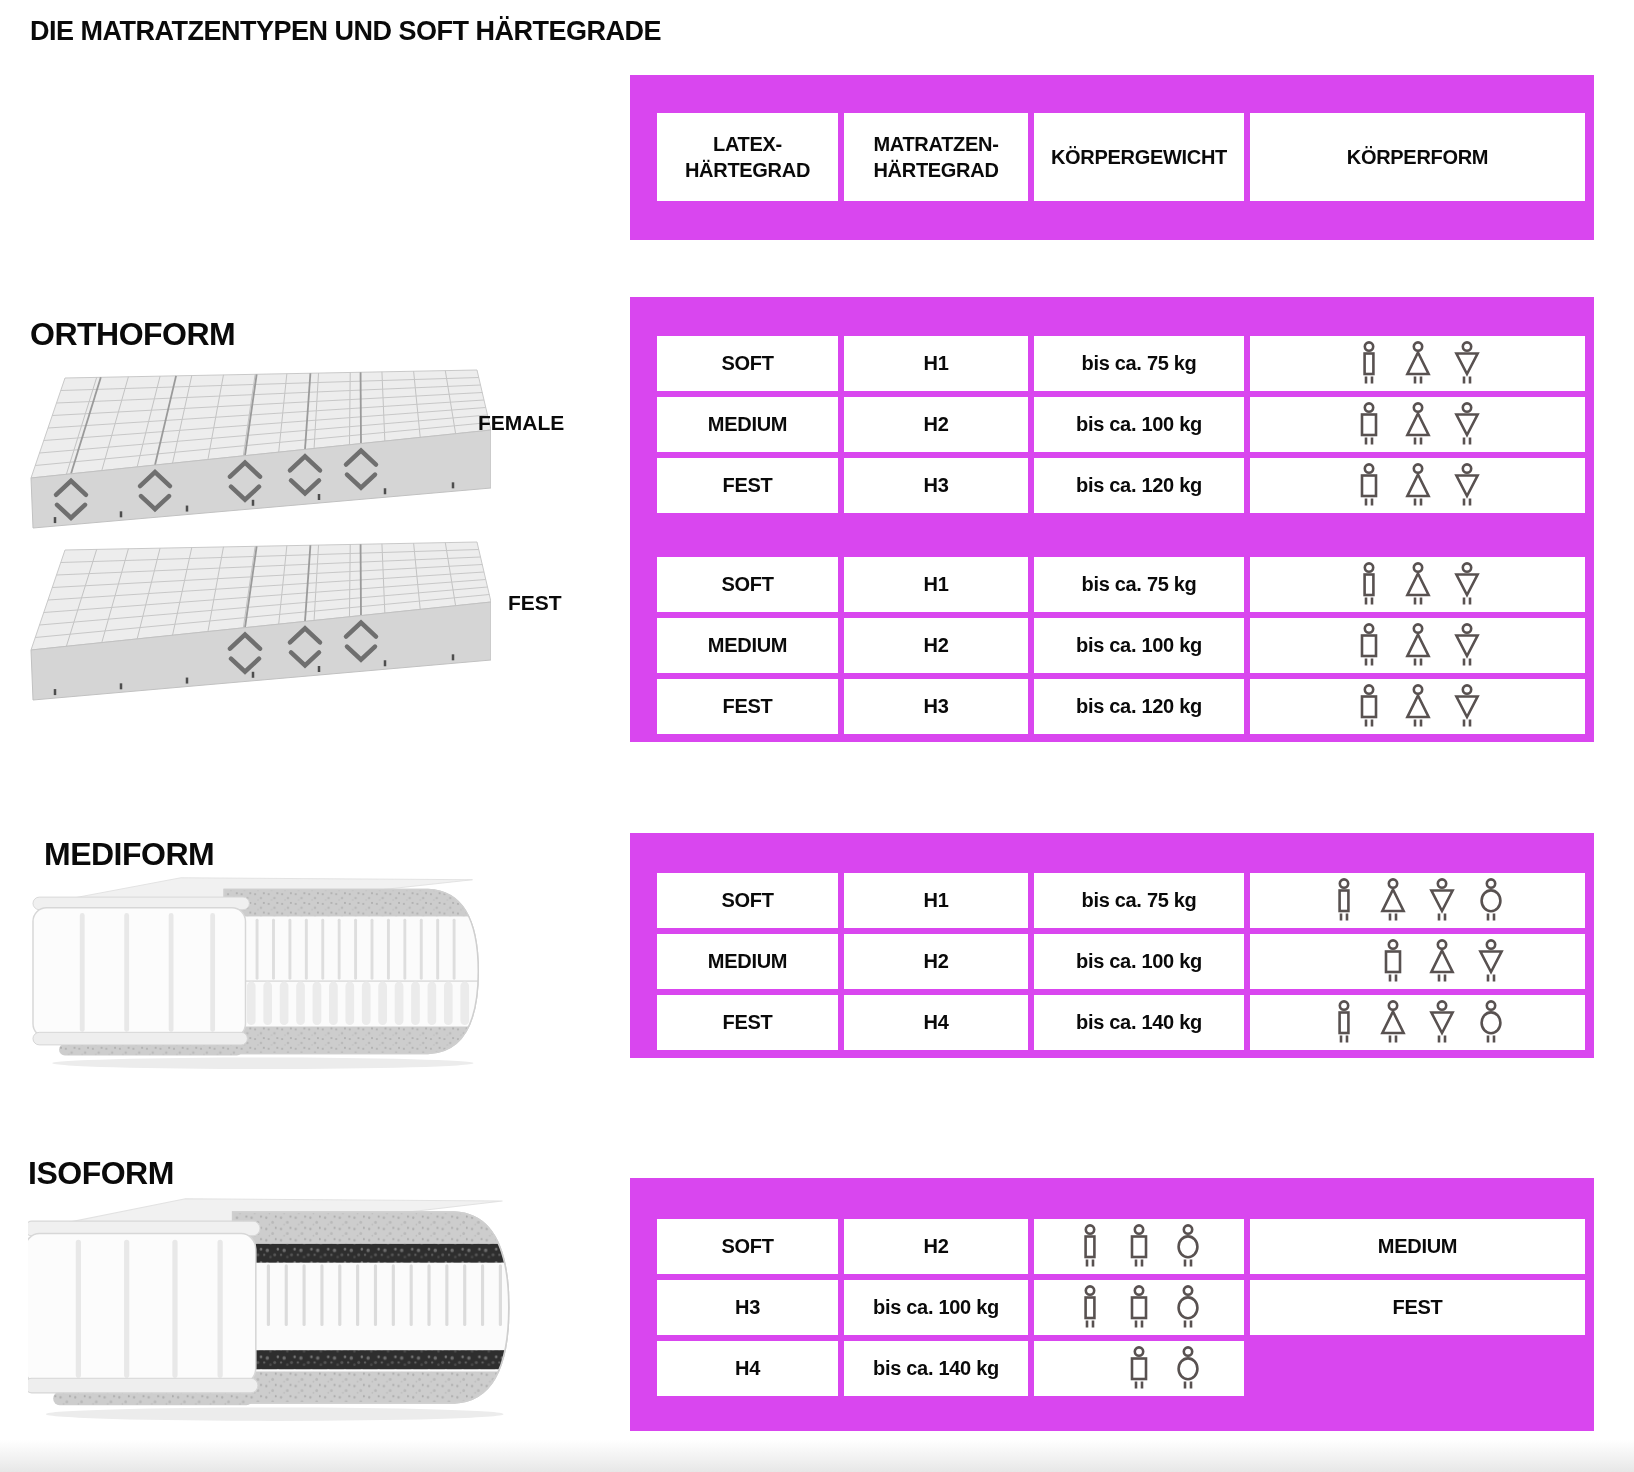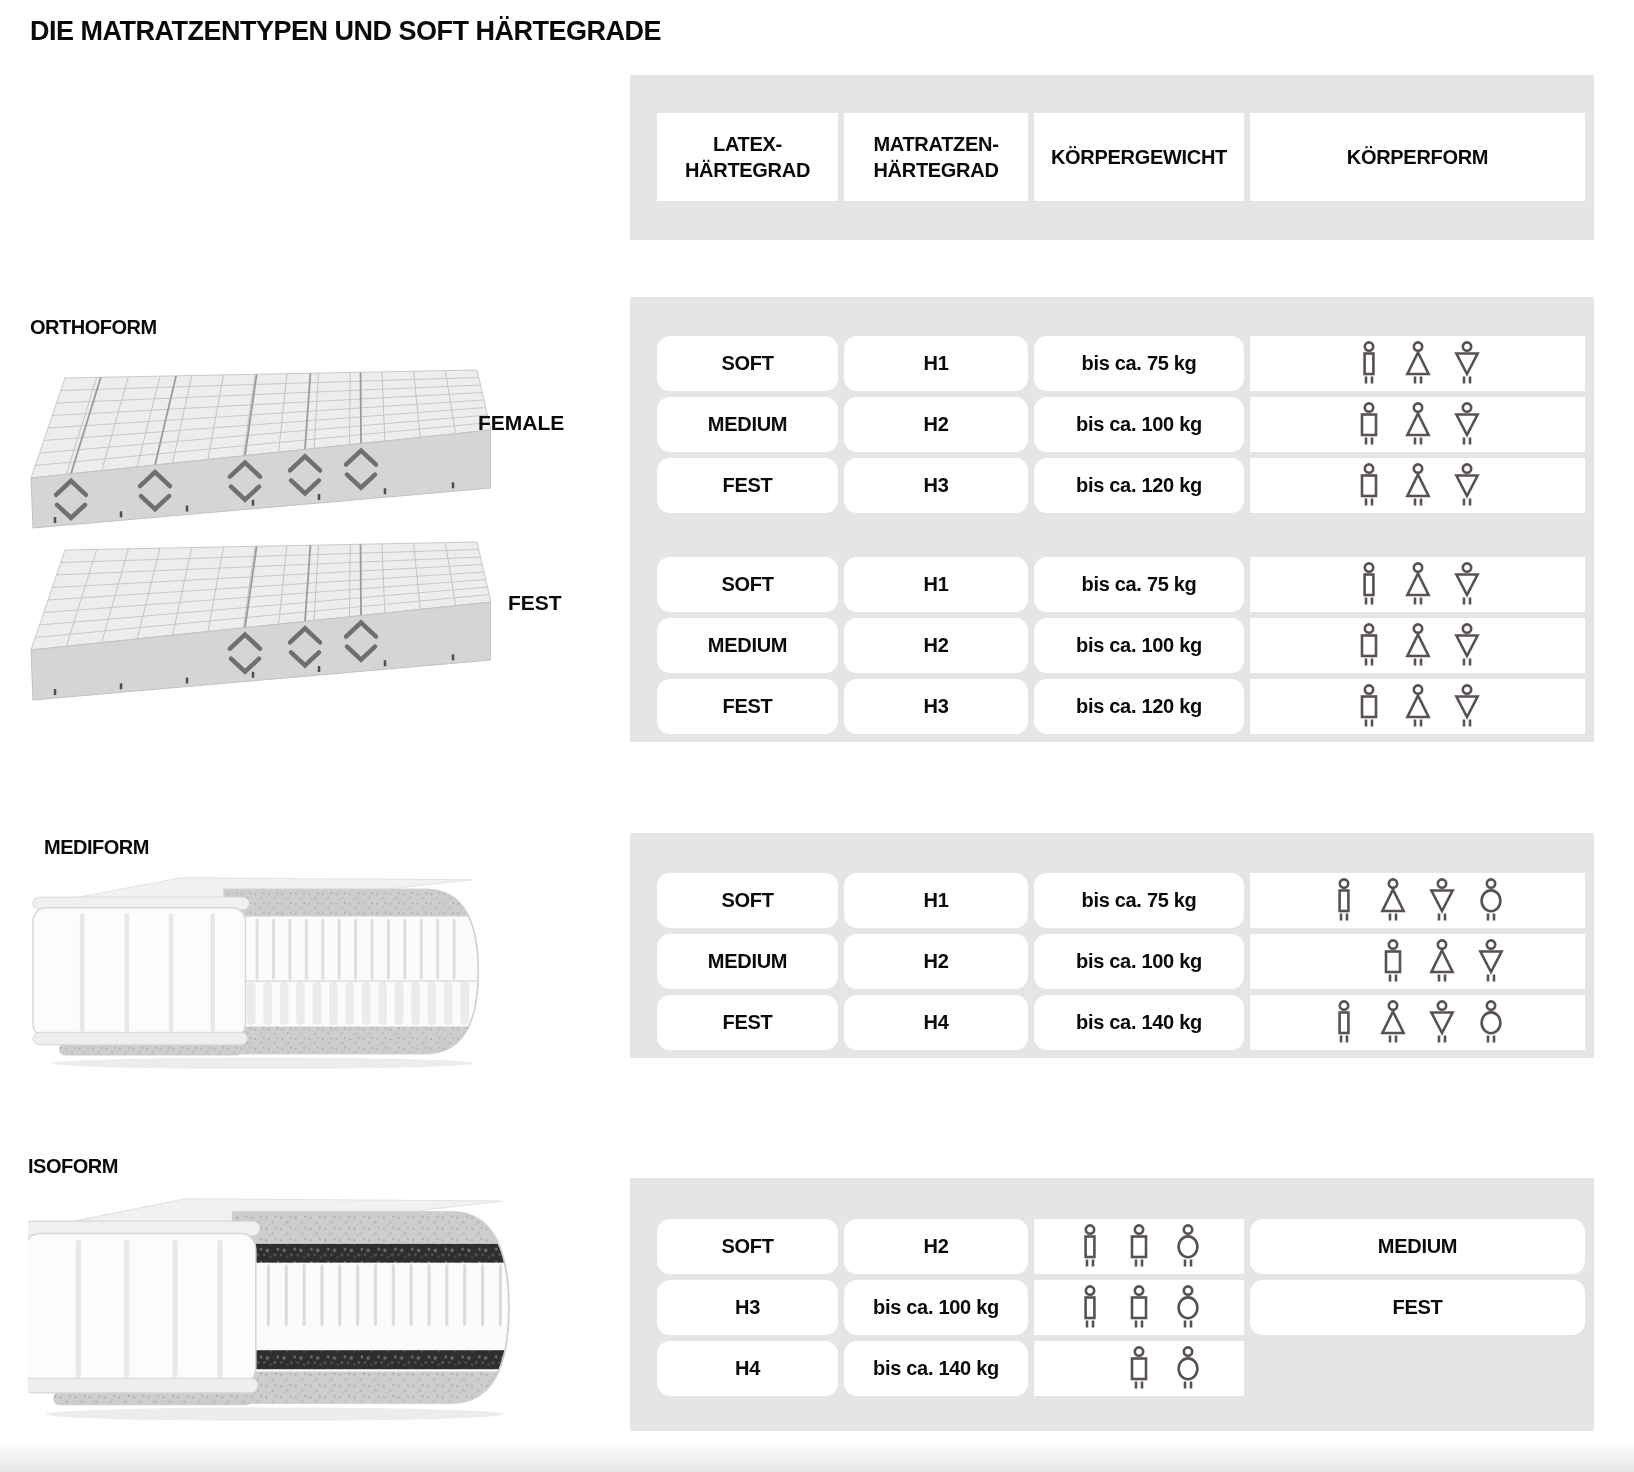--- a/index.html
+++ b/index.html
@@ -1,29 +1,29 @@
 <!DOCTYPE html>
 <html><head>
 <meta charset="utf-8">
 <style>
   html,body{margin:0;padding:0;background:#ffffff;}
   .page{position:relative;width:1634px;height:1472px;background:#ffffff;overflow:hidden;
         font-family:"Liberation Sans","DejaVu Sans",sans-serif;color:#0a0a0a;}
   .abs{position:absolute;}
   .title{font-size:27px;font-weight:bold;letter-spacing:-0.5px;white-space:nowrap;}
-  .section-title{font-size:20px;font-weight:bold;letter-spacing:-0.5px;white-space:nowrap;}
+  .section-title{font-size:32px;font-weight:bold;letter-spacing:-0.5px;white-space:nowrap;}
   .side-label{font-size:21px;font-weight:bold;white-space:nowrap;}
-  .band{position:absolute;left:630px;width:964px;background:#e5e5e5;box-sizing:border-box;}
+  .band{position:absolute;left:630px;width:964px;background:#d946ef;box-sizing:border-box;}
   .grid{display:grid;grid-template-columns:181px 184px 210px 335px;gap:6px;}
   .rows{grid-auto-rows:55px;}
   .cell{background:#ffffff;display:flex;align-items:center;justify-content:center;
         font-weight:bold;font-size:20px;text-align:center;}
   .hcell{height:88px;flex-direction:column;line-height:26px;font-size:20px;letter-spacing:-0.3px;}
   .hcell .l:empty{display:none;}
-  .t{letter-spacing:-0.3px;white-space:nowrap;border-radius:13px;}
+  .t{letter-spacing:-0.3px;white-space:nowrap;}
   .icons{gap:21px;}
   .fig{display:block;}
   .fig-spacer{display:inline-block;width:28px;height:45px;}
   .group-sep{height:44px;}
   .illus{position:absolute;}
   .bottom-fade{position:absolute;left:0;top:1440px;width:1634px;height:32px;
         background:linear-gradient(to bottom,#ffffff 0%,#f1f1f1 60%,#e7e7e7 100%);}
   .defsonly{position:absolute;width:0;height:0;}
 </style>
 </head>

